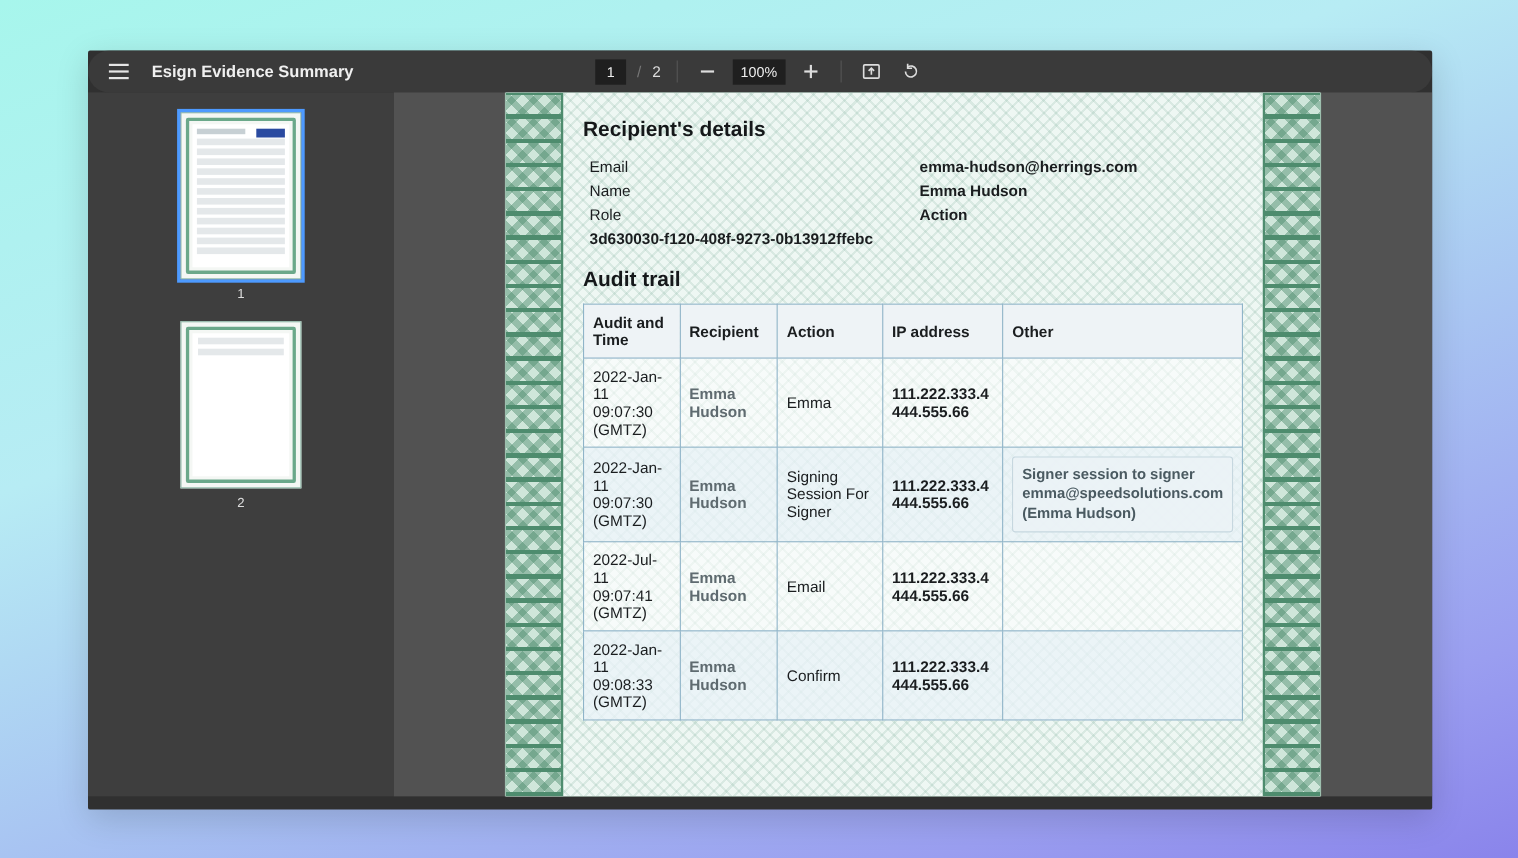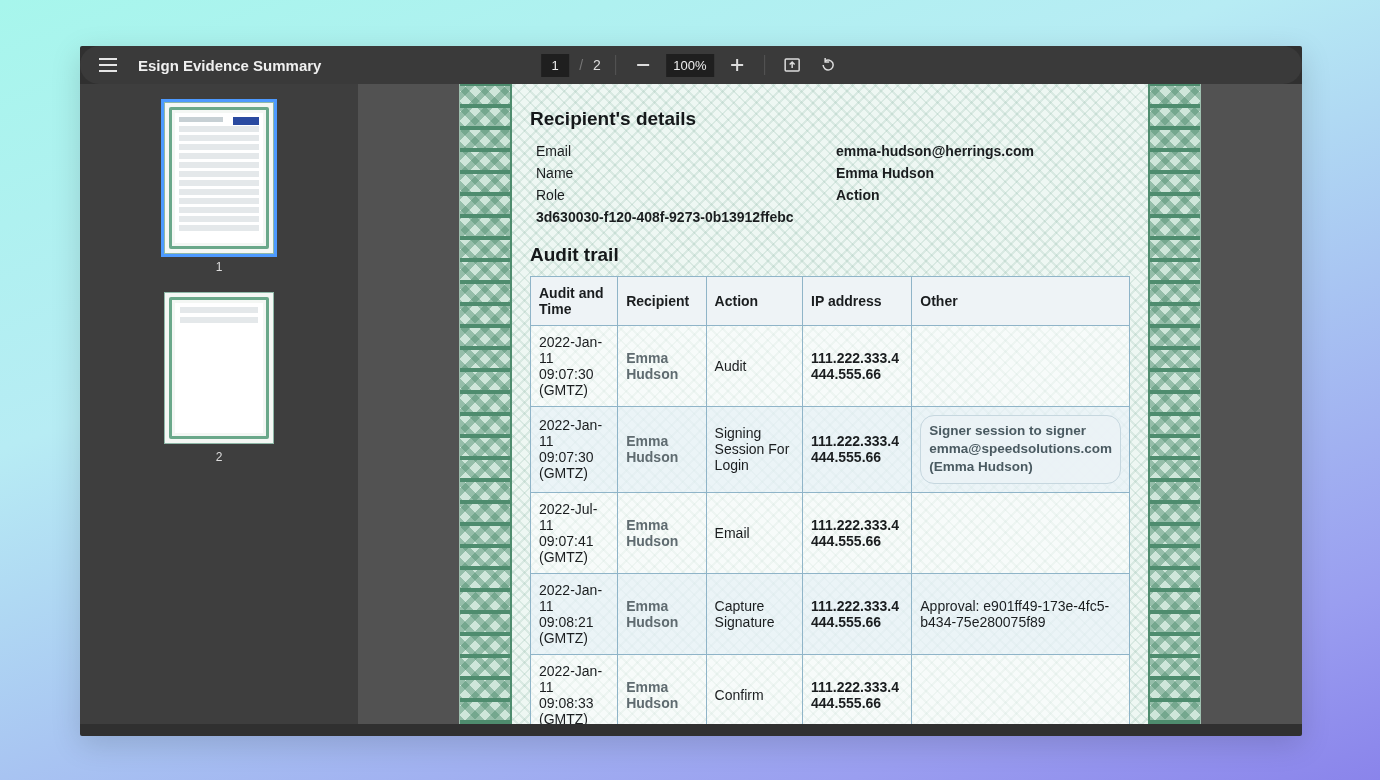--- a/index.html
+++ b/index.html
@@ -118,21 +118,21 @@
   table.audit th, table.audit td {
     border:1px solid #8fb4c8; padding:8px 8px; text-align:left; vertical-align:middle;
   }
   table.audit th { background:#eef3f6; font-weight:700; }
   table.audit tbody tr:nth-child(even) td { background:rgba(220,235,243,.45); }
   td.rcpt { color:#5f6b70; font-weight:700; text-align:center; line-height:1.15; }
   td.ip   { color:#1a1d1f; font-weight:700; text-align:center; line-height:1.15; white-space:pre-line; }
   .otherbox {
     background:rgba(235,242,246,.85);
     border:1px solid #c6d7df;
-    border-radius:14px;
+    border-radius:3px;
     padding:6px 8px;
     color:#4a5a61;
     font-weight:600;
     font-size:13.5px;
     line-height:1.35;
   }
   .col-dt { width:90px; }
   .col-rc { width:90px; }
   .col-ac { width:100px; }
   .col-ip { width:110px; }
@@ -251,52 +251,44 @@
                 <th class="col-rc">Recipient</th>
                 <th class="col-ac">Action</th>
                 <th class="col-ip">IP address</th>
                 <th>Other</th>
               </tr>
             </thead>
             <tbody id="audit-body">
                 <tr>
                   <td>2022-Jan-11 09:07:30 (GMTZ)</td>
                   <td class="rcpt">Emma Hudson</td>
-                  <td>Audit</td>
+                  <td>Emma</td>
                   <td class="ip">111.222.333.4
 444.555.66</td>
                   <td></td>
                 </tr>
                 <tr>
                   <td>2022-Jan-11 09:07:30 (GMTZ)</td>
                   <td class="rcpt">Emma Hudson</td>
-                  <td>Signing Session For Login</td>
+                  <td>Signing Session For Signer</td>
                   <td class="ip">111.222.333.4
 444.555.66</td>
                   <td>
                     <div class="otherbox">Signer session  to signer emma@speedsolutions.com (Emma Hudson)</div>
                   </td>
                 </tr>
                 <tr>
                   <td>2022-Jul-11 09:07:41 (GMTZ)</td>
                   <td class="rcpt">Emma Hudson</td>
                   <td>Email</td>
                   <td class="ip">111.222.333.4
 444.555.66</td>
                   <td></td>
                 </tr>
                 <tr>
-                  <td>2022-Jan-11 09:08:21 (GMTZ)</td>
-                  <td class="rcpt">Emma Hudson</td>
-                  <td>Capture Signature</td>
-                  <td class="ip">111.222.333.4
-444.555.66</td>
-                  <td>Approval: e901ff49-173e-4fc5-b434-75e280075f89</td>
-                </tr>
-                <tr>
                   <td>2022-Jan-11 09:08:33 (GMTZ)</td>
                   <td class="rcpt">Emma Hudson</td>
                   <td>Confirm</td>
                   <td class="ip">111.222.333.4
 444.555.66</td>
                   <td></td>
                 </tr>
               </tbody>
           </table>
         </div>

